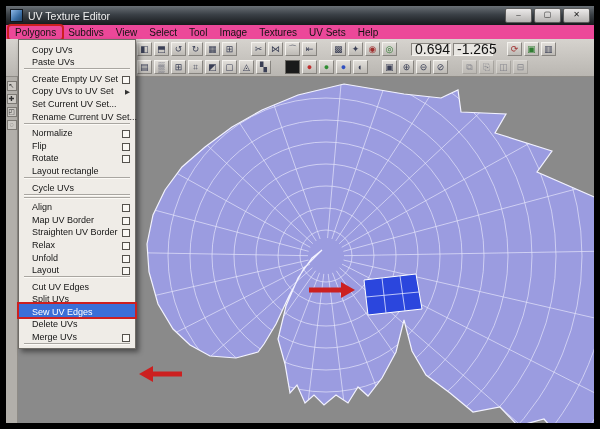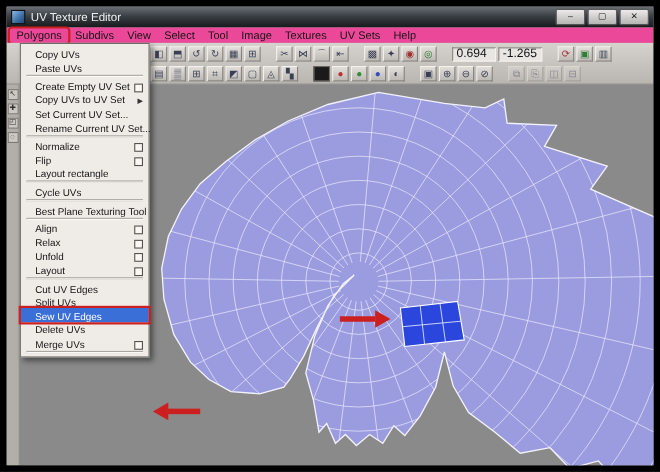--- a/index.html
+++ b/index.html
@@ -32,21 +32,21 @@
   .tb-row { display:flex; align-items:center; height:18px; gap:2px; }
   .tb-icon { width:15px; height:14px; box-sizing:border-box; flex:none;
     background:linear-gradient(#e2dfda,#bdbab5); border:1px solid;
     border-color:#f4f2ee #87847f #87847f #f4f2ee;
     font-size:9px; line-height:12px; text-align:center; color:#3a3f55; overflow:hidden; }
   .tb-icon.disabled { opacity:.45; }
   .tb-swatch { width:15px; height:14px; flex:none; border:1px solid #6a6762; box-sizing:border-box; }
   .tb-gap { width:10px; flex:none; }
   .tb-field { width:40px; height:13px; flex:none; box-sizing:border-box;
     background:#e8e6e2; border:1px solid; border-color:#87847f #f4f2ee #f4f2ee #87847f;
-    font-size:11px; color:#111; padding:0 3px; display:flex; align-items:center; }
+    font-size:14px; color:#111; padding:0 3px; display:flex; align-items:center; }
 
   
   .side-toolbar { position:absolute; left:0; top:71px; bottom:0; width:12px;
     background:#b2afaa; border-right:1px solid #8e8b86; padding-top:4px; box-sizing:border-box; }
   .side-icon { width:10px; height:10px; margin:0 auto 3px auto; box-sizing:border-box;
     background:#ccc9c4; border:1px solid #7d7a75; font-size:7px; line-height:8px;
     text-align:center; color:#333; }
 
   
   .canvas { position:absolute; left:12px; top:71px; right:0; bottom:0; background:var(--canvas); }
@@ -245,33 +245,42 @@
       <div class="menu-sep"></div>
       <div class="menu-item">
         <span>Normalize</span>
         <span class="opt"></span>
       </div>
       <div class="menu-item">
         <span>Flip</span>
         <span class="opt"></span>
       </div>
       <div class="menu-item">
+        <span>Rotate</span>
+        <span class="opt"></span>
+      </div>
+      <div class="menu-item">
         <span>Layout rectangle</span>
       </div>
       <div class="menu-sep"></div>
       <div class="menu-item">
         <span>Cycle UVs</span>
       </div>
       <div class="menu-sep"></div>
-      <div class="menu-item">
-        <span>Best Plane Texturing Tool</span>
-      </div>
       <div class="menu-sep"></div>
       <div class="menu-item">
         <span>Align</span>
+        <span class="opt"></span>
+      </div>
+      <div class="menu-item">
+        <span>Map UV Border</span>
+        <span class="opt"></span>
+      </div>
+      <div class="menu-item">
+        <span>Straighten UV Border</span>
         <span class="opt"></span>
       </div>
       <div class="menu-item">
         <span>Relax</span>
         <span class="opt"></span>
       </div>
       <div class="menu-item">
         <span>Unfold</span>
         <span class="opt"></span>
       </div>

